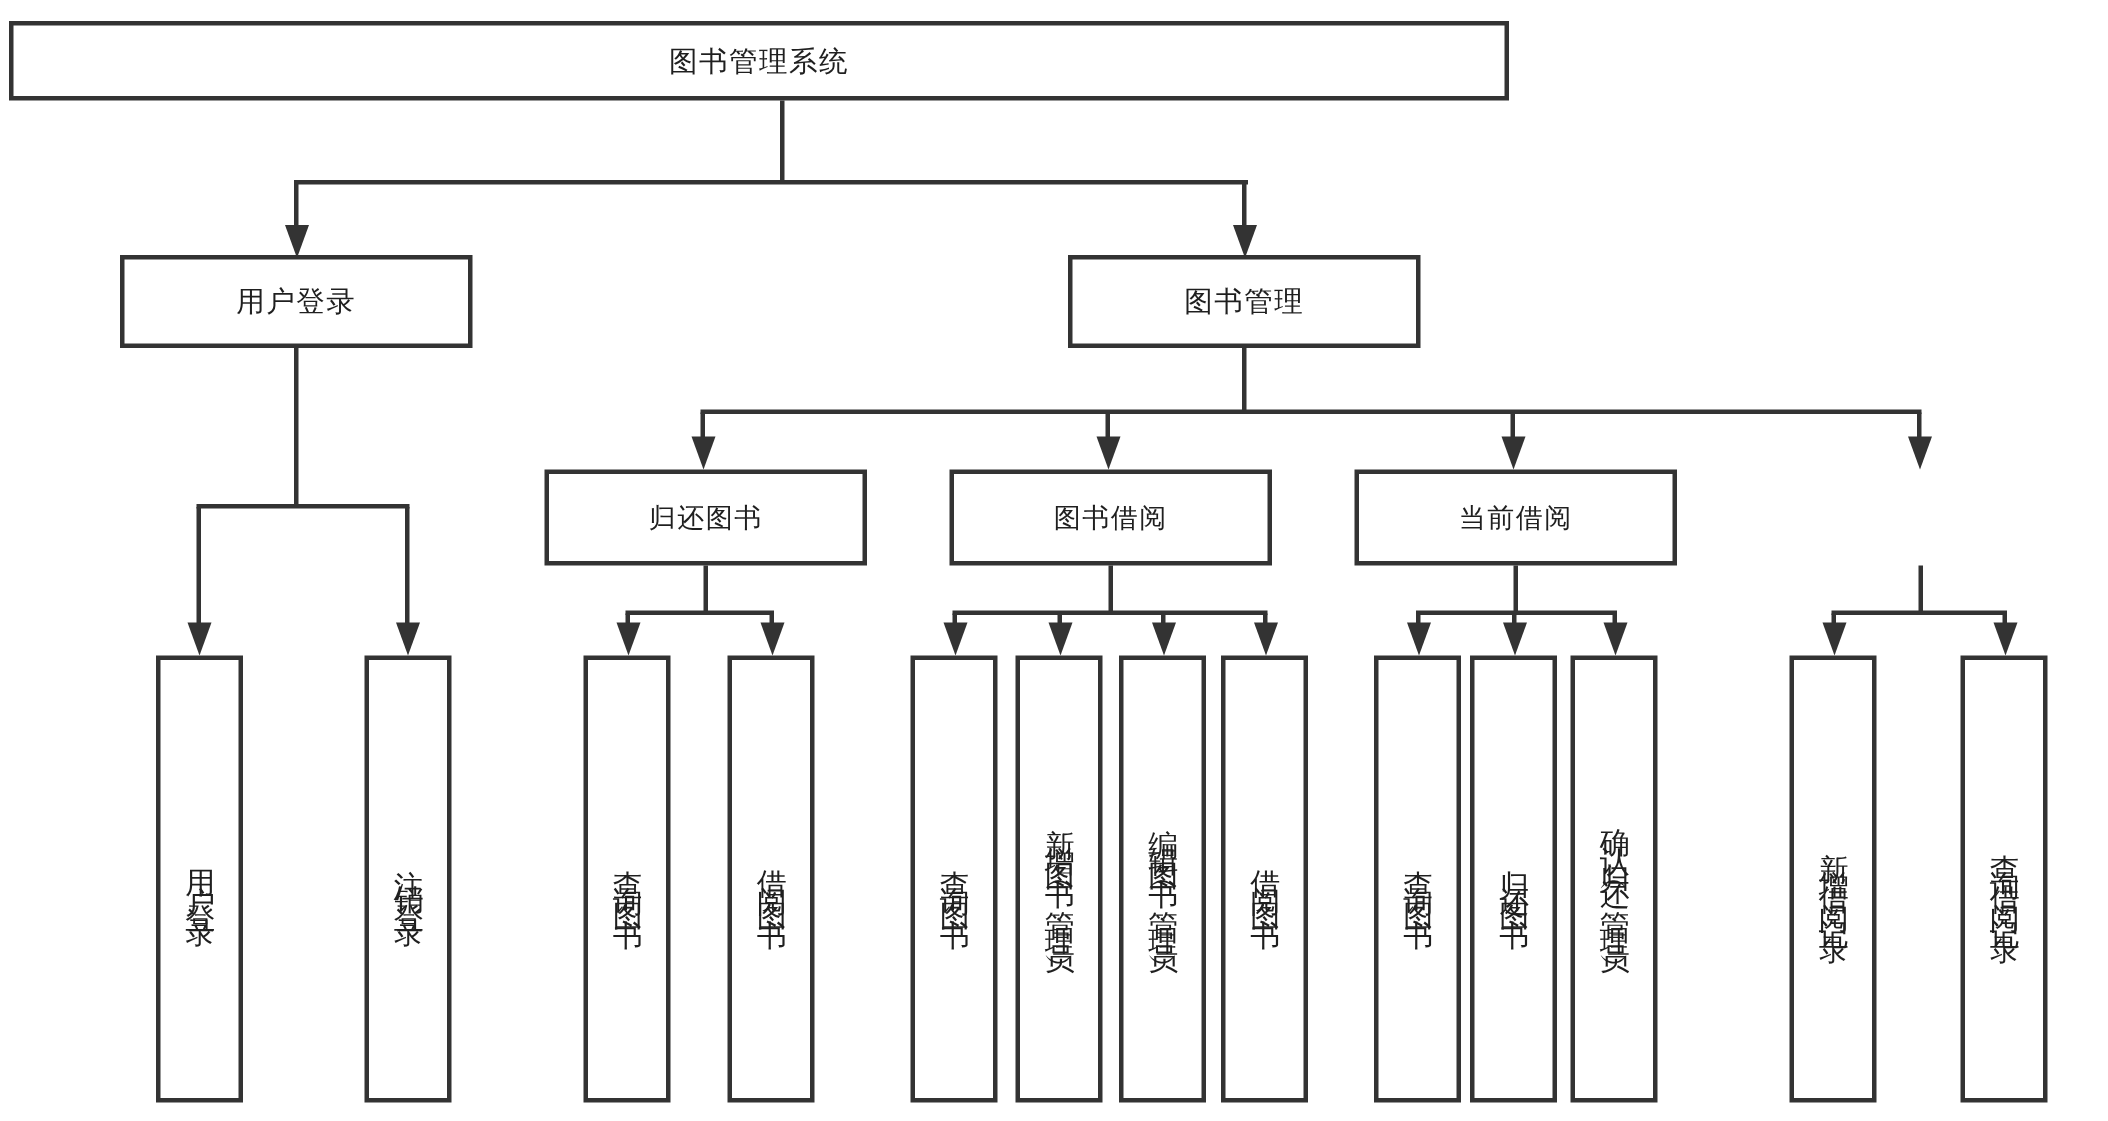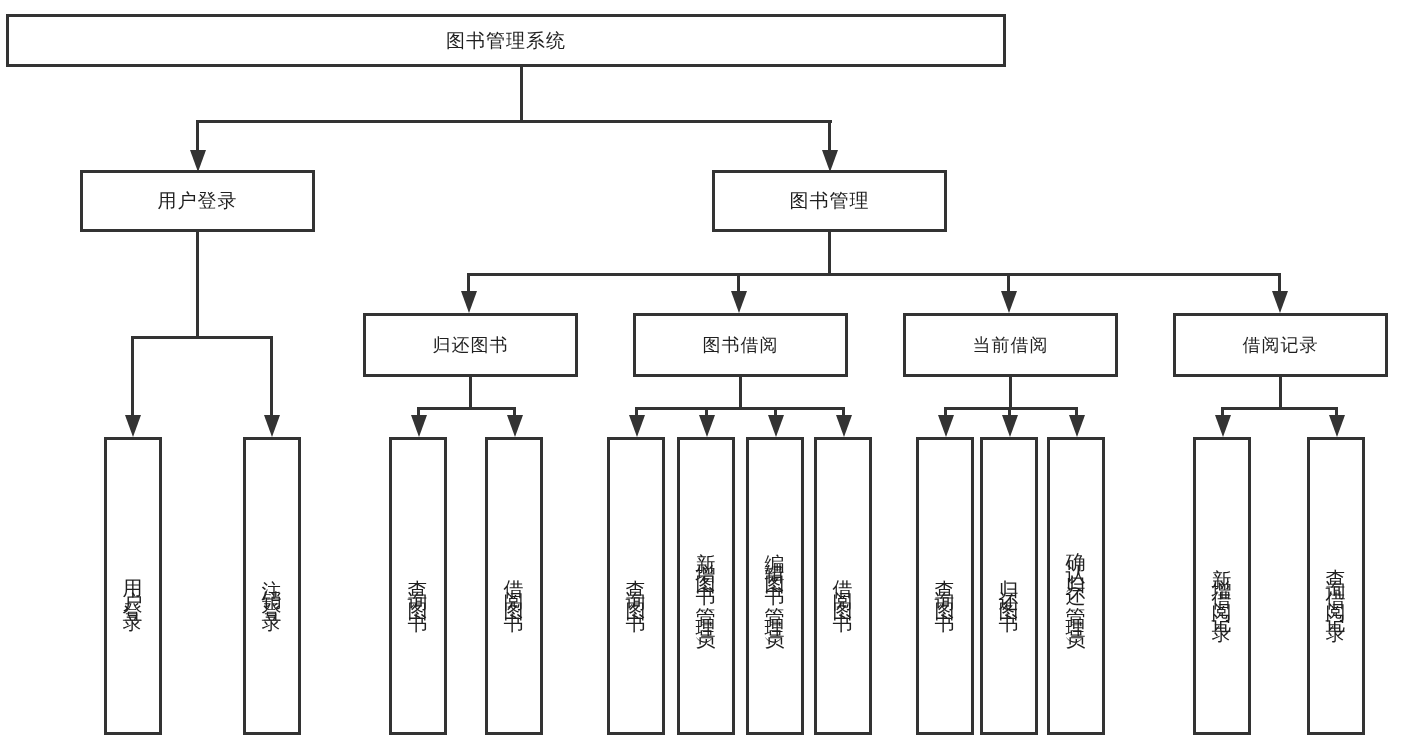--- a/index.html
+++ b/index.html
@@ -59,21 +59,20 @@
 <div class="canvas">
 
   <div class="box root">图书管理系统</div>
 
   <div class="box lvl2" style="left:80px;">用户登录</div>
   <div class="box lvl2" style="left:712px;">图书管理</div>
 
   <div class="box lvl3" style="left:363px;">归还图书</div>
   <div class="box lvl3" style="left:633px;">图书借阅</div>
   <div class="box lvl3" style="left:903px;">当前借阅</div>
-  <div class="box lvl3" style="left:1173px;">借阅记录</div>
 
   <div class="box leaf" style="left:104px;">用户登录</div>
   <div class="box leaf" style="left:243px;">注销登录</div>
 
   <div class="box leaf" style="left:389px;">查询图书</div>
   <div class="box leaf" style="left:485px;">借阅图书</div>
 
   <div class="box leaf" style="left:607px;">查询图书</div>
   <div class="box leaf" style="left:677px;">新增图书（管理员）</div>
   <div class="box leaf" style="left:746px;">编辑图书（管理员）</div>

